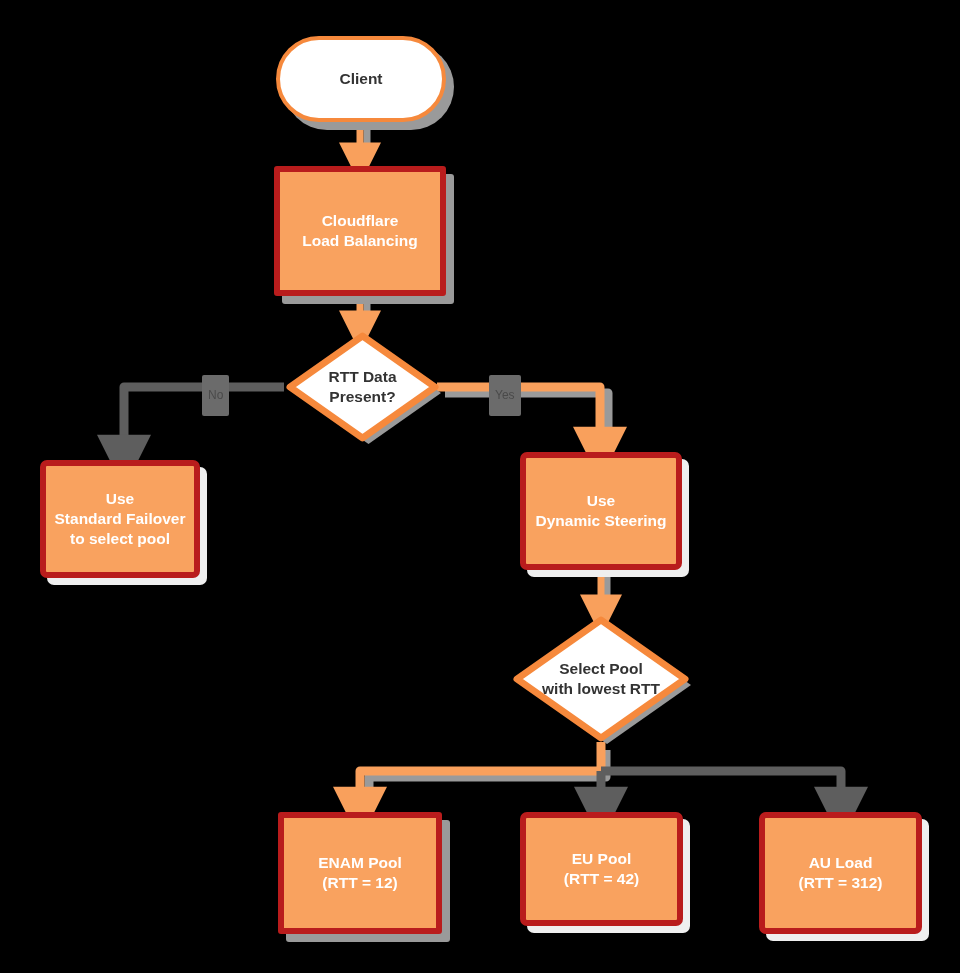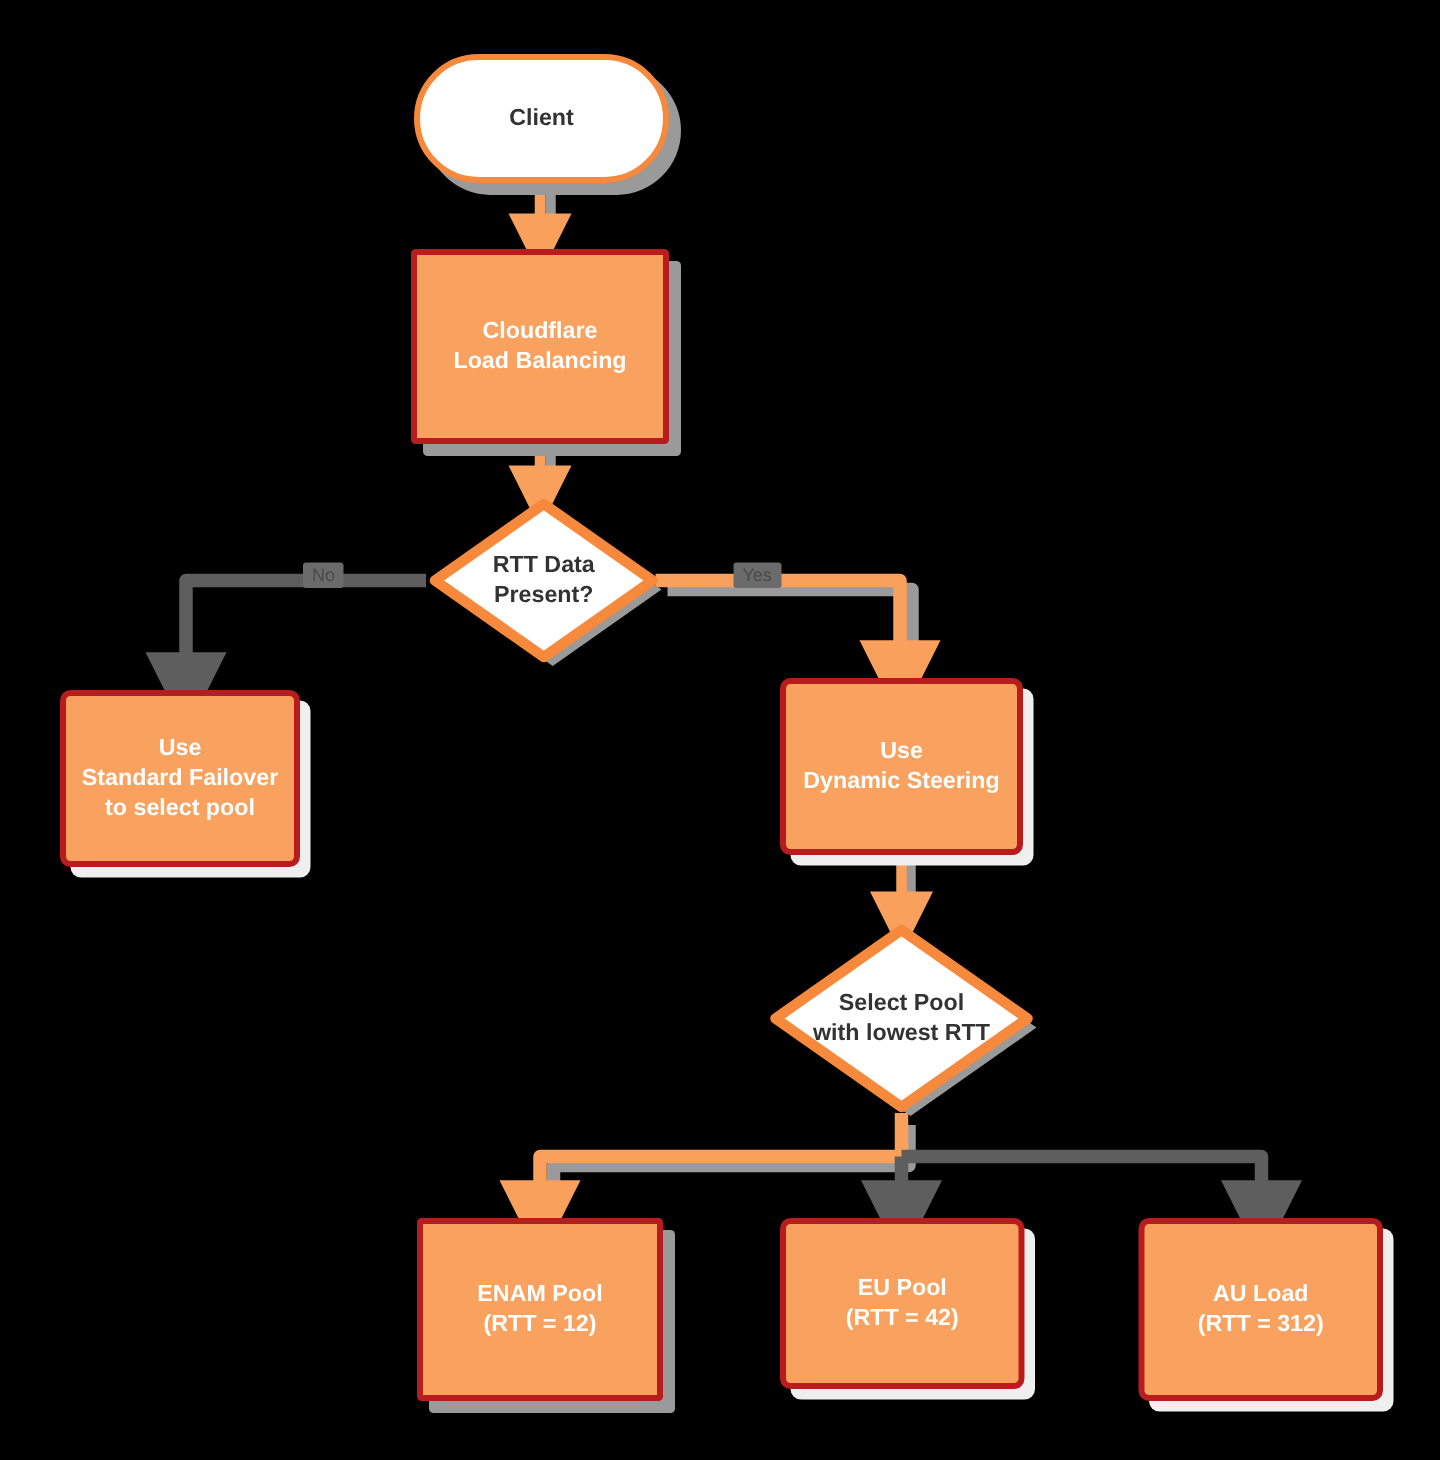--- a/index.html
+++ b/index.html
@@ -35,21 +35,21 @@
     font-weight: bold;
   }
   .node .label {
     white-space: pre-line;
     line-height: 1.28;
   }
 
   
   .n-rect {
     background: #f9a25f;
-    border: 4px solid #b91c1c;
+    border: 6px solid #b91c1c;
     border-radius: 7px;
     color: #ffffff;
     font-size: 15.5px;
     box-shadow: 8px 8px 0 0 #9a9a9a;
   }
   .n-rect.sh-light {
     box-shadow: 7px 7px 0 0 #efefef;
   }
   .n-rect.sq {
     border-radius: 3px;
@@ -82,21 +82,21 @@
     font-size: 15.5px;
   }
 
   
   .edge-label {
     position: absolute;
     z-index: 6;
     background: #6b6b6b;
     color: #4a4a4a;
     font-size: 12px;
-    padding: 2px 6px;
+    padding: 14px 6px;
     border-radius: 2px;
     line-height: 1.1;
     text-align: center;
   }
 </style>
 </head>
 <body>
 
 <div id="canvas">
 

